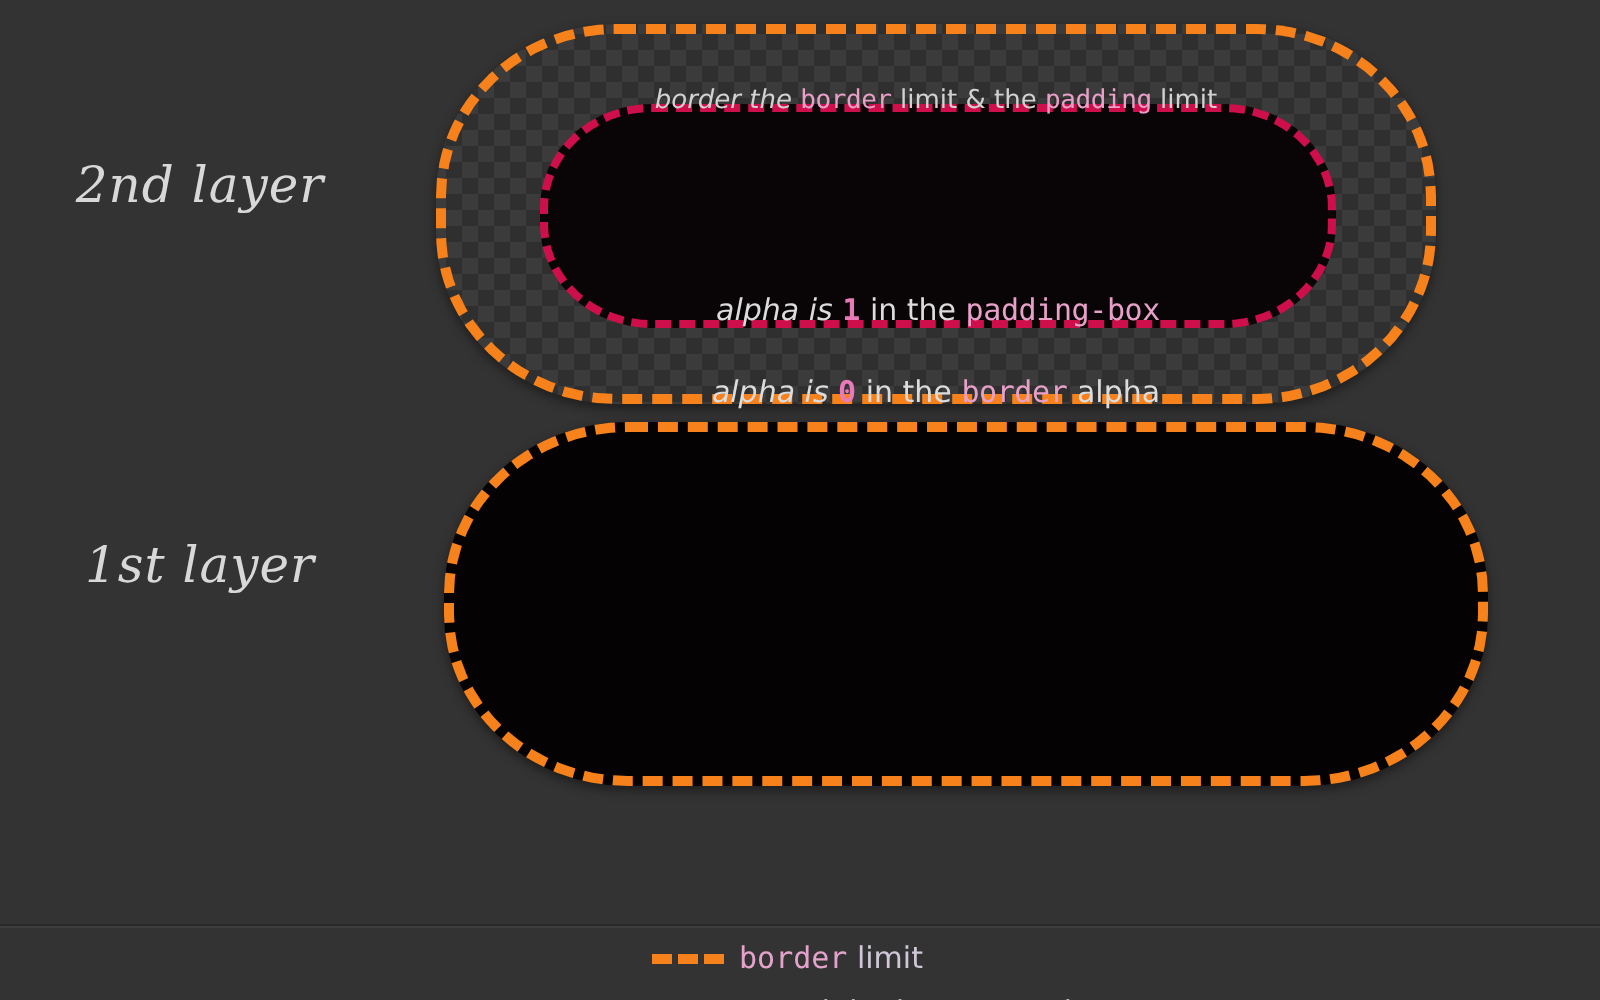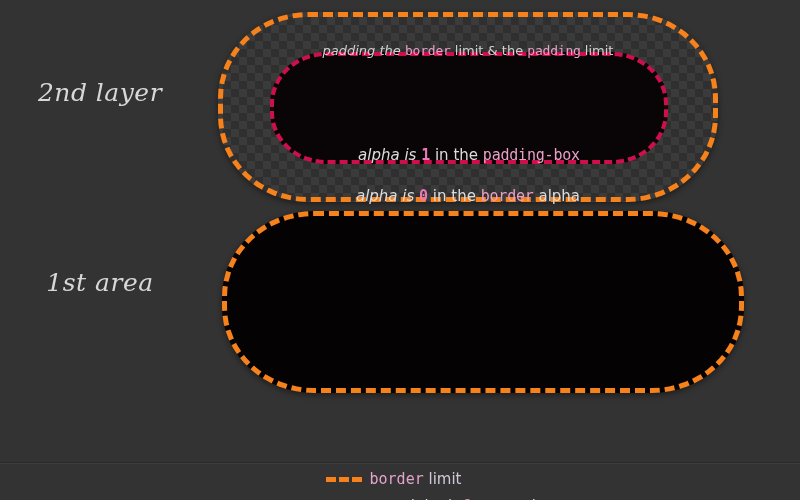--- a/index.html
+++ b/index.html
@@ -174,25 +174,25 @@
     color: #e3a3cb;
   }
 </style>
 </head>
 <body>
 
 <div id="stage">
 
   <div class="layer-label" id="label-2nd">2nd layer</div>
 
-  <div class="layer-label" id="label-1st">1st area</div>
+  <div class="layer-label" id="label-1st">1st layer</div>
 
   <div class="layer-box" id="layer2-outer">
 
-    <div class="caption" id="cap-between"><span class="it">padding the </span><span class="mono">border</span><span> limit &amp; the </span><span class="mono">padding</span><span> limit</span></div>
+    <div class="caption" id="cap-between"><span class="it">border the </span><span class="mono">border</span><span> limit &amp; the </span><span class="mono">padding</span><span> limit</span></div>
 
     <div class="caption" id="cap-border-area"><span class="it">alpha is </span><span class="num">0</span><span> in the </span><span class="mono">border</span><span> alpha</span></div>
   </div>
 
   <div class="layer-box" id="layer2-inner">
 
     <div class="caption" id="cap-padding-box"><span class="it">alpha is </span><span class="num">1</span><span> in the </span><span class="mono">padding-box</span></div>
   </div>
 
   <div class="layer-box" id="layer1-outer">

